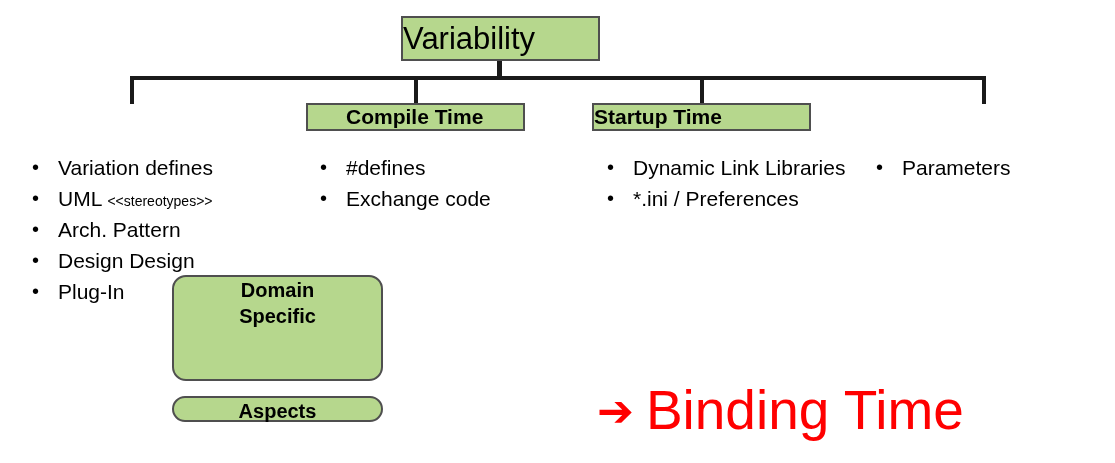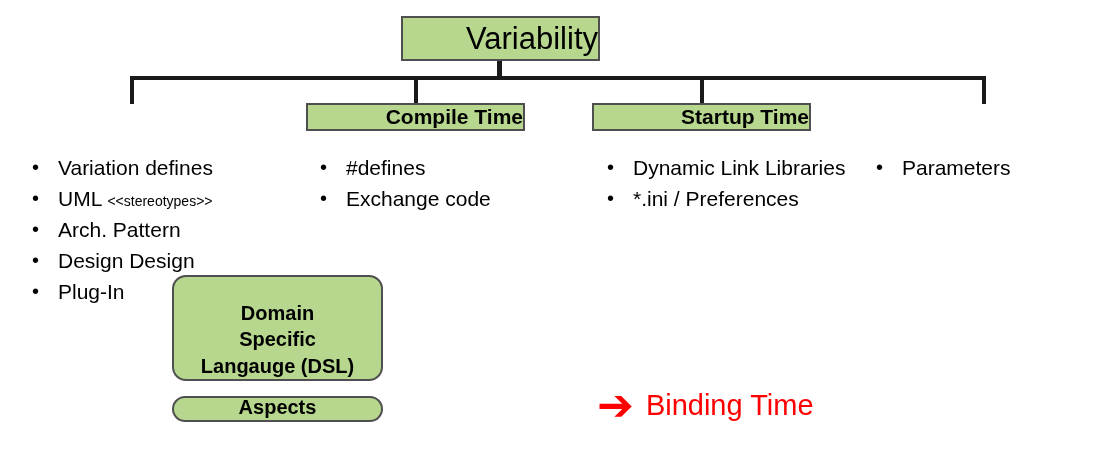--- a/index.html
+++ b/index.html
@@ -20,21 +20,21 @@
   }
 
   
   .gbox {
     position: absolute;
     background: #b6d78d;
     border: 2px solid #4f4f4f;
     box-sizing: border-box;
     display: flex;
     align-items: center;
-    justify-content: flex-end;
+    justify-content: flex-start;
     text-align: center;
     color: #000000;
   }
   .gbox.title-box {
     font-size: 31px;
     font-weight: normal;
   }
   .gbox.cat-box {
     font-weight: bold;
     font-size: 21px;
@@ -86,21 +86,21 @@
     align-items: center;
     color: #ff0000;
   }
   #binding-time .arrow-glyph {
     font-size: 44px;
     line-height: 1;
     margin-right: 12px;
     font-family: "DejaVu Sans", sans-serif;
   }
   #binding-time .bt-label {
-    font-size: 29px;
+    font-size: 55px;
     line-height: 1;
     white-space: nowrap;
   }
 </style>
 </head>
 <body>
 
 <div id="slide">
 
   <div class="gbox title-box" style="left:401px; top:16px; width:199px; height:45px;">
@@ -172,21 +172,20 @@
   <div class="bullets" style="left:876px; top:154px; width:220px;">
     <div class="bullet-row">
       <span class="bullet-dot">•</span>
       <span class="bullet-text">Parameters</span>
     </div>
   </div>
 
   <div class="gbox note-box" style="left:172px; top:275px; width:211px; height:106px;">
     <span>Domain</span>
     <span>Specific</span>
-    <span>Langauge (DSL)</span>
   </div>
 
   <div class="gbox note-box" style="left:172px; top:396px; width:211px; height:26px;">
     <span>Aspects</span>
   </div>
 
   <div id="binding-time" style="left:597px; top:383px;">
     <span class="arrow-glyph">➔</span>
     <span class="bt-label">Binding Time</span>
   </div>

